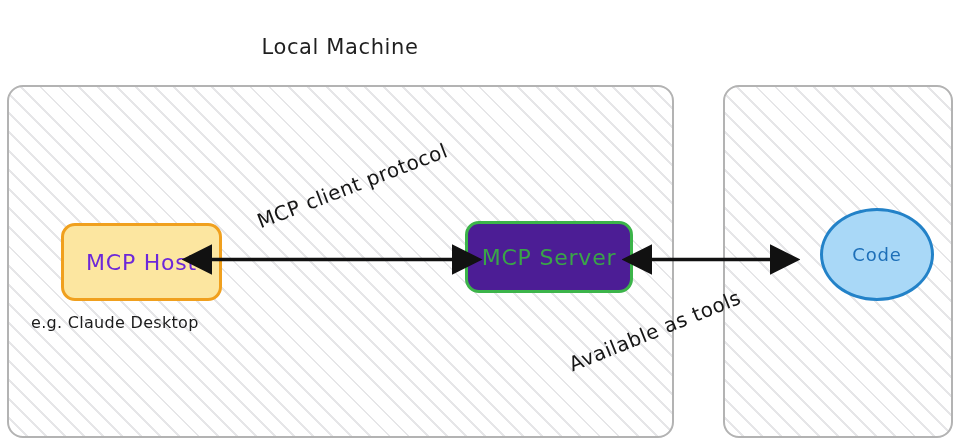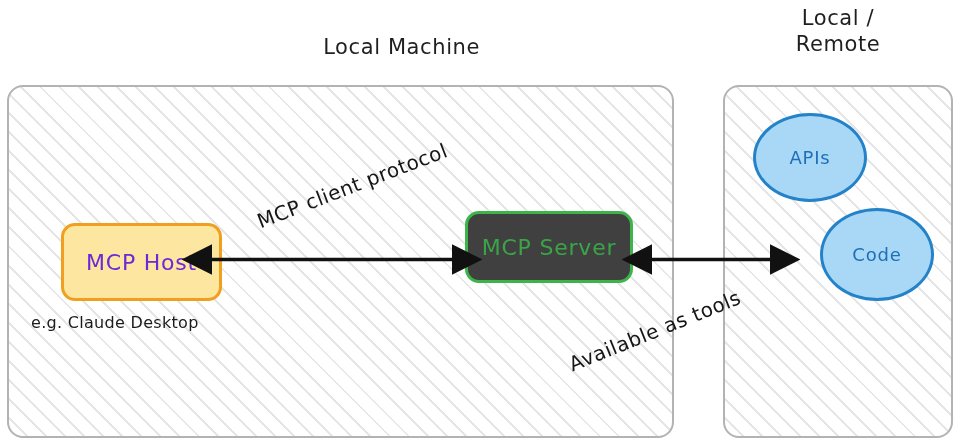--- a/index.html
+++ b/index.html
@@ -39,21 +39,21 @@
     position: absolute;
     text-align: center;
     color: #1f1f1f;
     font-family: "DejaVu Sans", sans-serif;
     font-size: 21px;
     font-weight: 400;
     letter-spacing: 0.6px;
     line-height: 1.25;
     white-space: pre-line;
   }
-  #title-local  { left: 200px; top: 34px; width: 280px; text-align: right; }
+  #title-local  { left: 200px; top: 34px; width: 280px; }
   #title-remote { left: 733px; top: 5px;  width: 210px; }
 
   
   .node-box {
     position: absolute;
     box-sizing: border-box;
     display: flex;
     align-items: center;
     justify-content: center;
     border-radius: 14px;
@@ -62,22 +62,22 @@
     letter-spacing: 0.8px;
   }
   #box-mcp-host {
     left: 38px; top: 223px; width: 161px; height: 78px;
     background: #fce6a0;
     border: 3.5px solid #f0a01e;
     color: #6d28d9;
     margin-left: 23px;
   }
   #box-mcp-server {
-    left: 465px; top: 211px; width: 168px; height: 72px;
-    background: #404040;
+    left: 465px; top: 221px; width: 168px; height: 72px;
+    background: #4c1d95;
     border: 3px solid #3cb44a;
     color: #3aa548;
   }
 
   
   .node-ellipse {
     position: absolute;
     box-sizing: border-box;
     display: flex;
     align-items: center;
@@ -133,34 +133,31 @@
     white-space: nowrap;
   }
 </style>
 </head>
 <body>
 
 <div id="canvas">
 
   <div class="panel-title" id="title-local">Local Machine</div>
 
-  <div class="panel-title" id="title-remote">Local /
-Remote</div>
 
   <div class="panel" id="panel-local"></div>
 
   <div class="panel" id="panel-remote"></div>
 
   <div class="node-box" id="box-mcp-host">MCP Host</div>
 
   <div id="caption-mcp-host">e.g. Claude Desktop</div>
 
   <div class="node-box" id="box-mcp-server">MCP Server</div>
 
-  <div class="node-ellipse" id="ellipse-apis">APIs</div>
 
   <div class="node-ellipse" id="ellipse-code">Code</div>
 
 
   <svg class="arrow-svg" id="arrow-host-server" viewBox="0 0 272 34">
     <defs>
       <marker id="head-left" markerWidth="9" markerHeight="9" refX="7.5" refY="4.5" orient="auto">
         <path d="M9,0 L0,4.5 L9,9 Z" fill="#111111"></path>
       </marker>
       <marker id="head-right" markerWidth="9" markerHeight="9" refX="1.5" refY="4.5" orient="auto">

